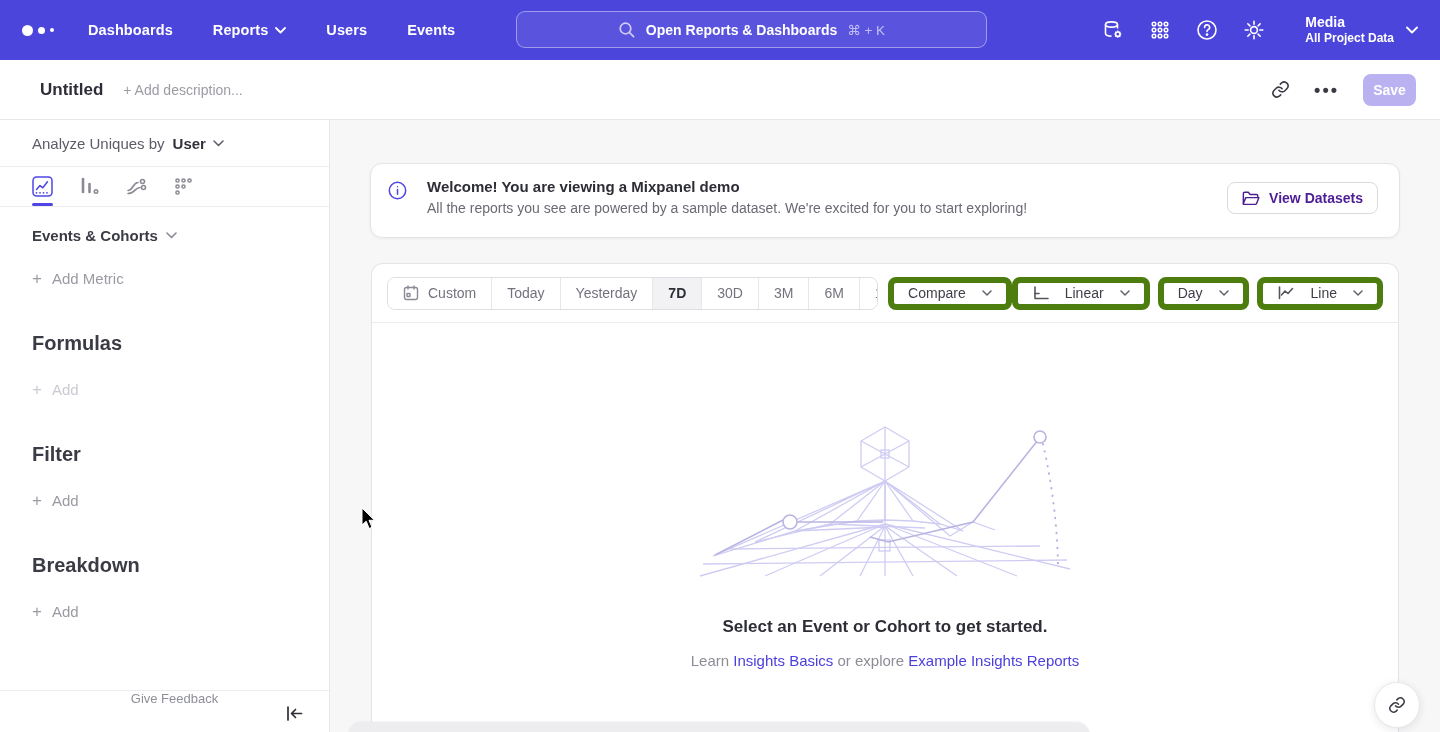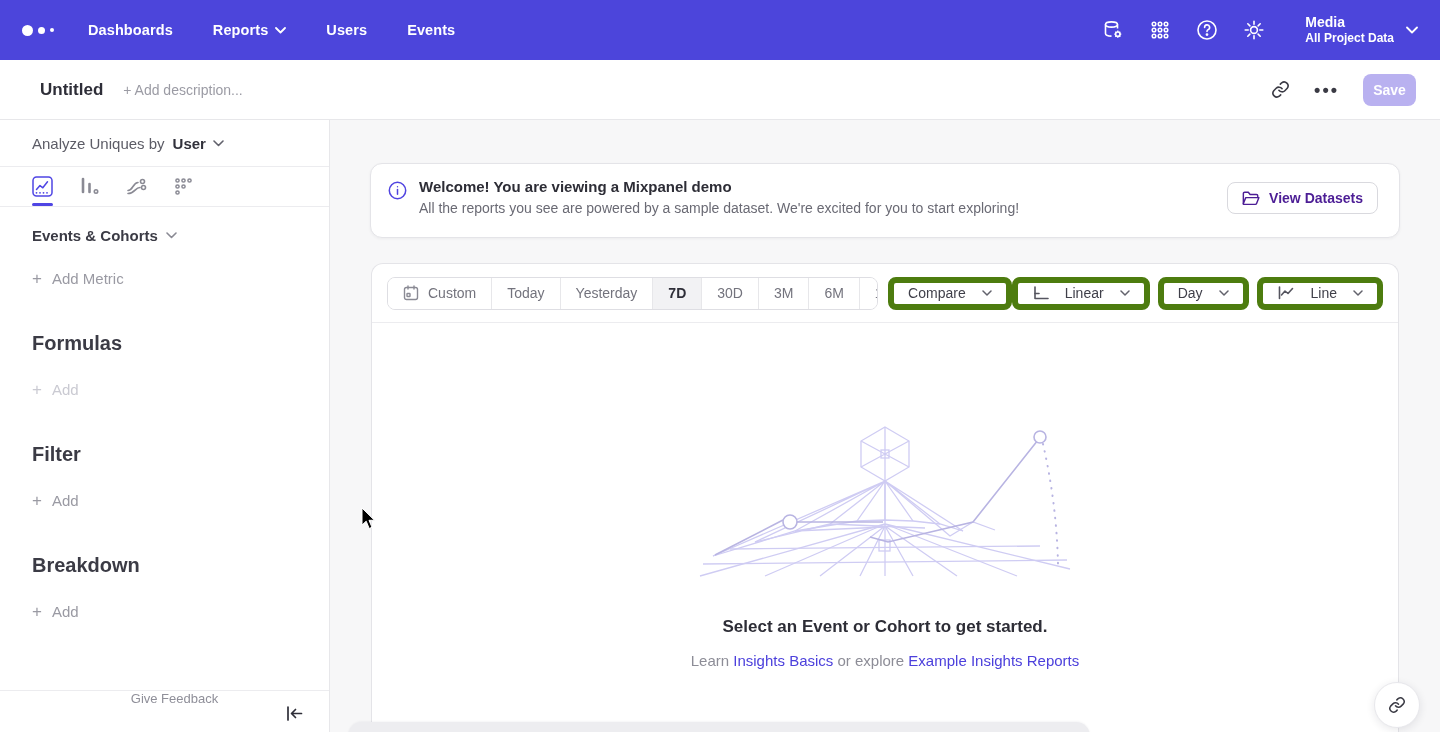--- a/index.html
+++ b/index.html
@@ -49,21 +49,21 @@
   .add-gray { color:#9a9aa3; }
   .add-disabled { color:#cacad2; }
   .sb-section-title { margin:45px 0 0 32px; font-size:20px; font-weight:700; color:#3b3b45; }
   .sb-foot { position:absolute; left:0; bottom:0; width:100%; height:42px; border-top:1px solid #ececef; display:flex; align-items:center; background:#fff;flex-direction:column; }
   .feedback { margin-left:20px; font-size:13px; color:#8f8f99; cursor:pointer; }
   .collapse { margin-left:auto; margin-right:26px; color:#2e2e38; cursor:pointer; display:flex; }
 
   
   .main { position:absolute; left:330px; top:120px; width:1110px; height:612px; background:#f7f7f8; overflow:hidden; }
 
-  .banner { position:absolute; left:40px; top:43px; width:1030px; height:75px; background:#fff; border:1px solid #e4e4e8; border-radius:12px; box-shadow:0 1px 3px rgba(30,30,50,0.05); display:flex; align-items:flex-start; }
+  .banner { position:absolute; left:40px; top:43px; width:1030px; height:75px; background:#fff; border:1px solid #e4e4e8; border-radius:12px; box-shadow:0 1px 3px rgba(30,30,50,0.05); display:flex; align-items:flex-start;gap:8px; }
   .banner-ic { margin:17px 0 0 17px; color:#5044e0; flex:none; }
   .banner-text { margin:14px 0 0 12px; }
   .banner-title { font-size:15px; font-weight:700; color:#2d2d36; }
   .banner-sub { margin-top:5px; font-size:14px; color:#6a6a74;text-align:right; }
   .view-datasets { margin:18px 21px 0 auto; height:32px; padding:0 14px; background:#fff; border:1px solid #d9d9de; border-radius:8px; display:flex; align-items:center; gap:9px; font-size:14px; font-weight:700; color:#4c1d95; font-family:inherit; cursor:pointer; }
 
   .report-card { position:absolute; left:41px; top:143px; width:1028px; height:470px; background:#fff; border:1px solid #e4e4e8; border-bottom:none; border-radius:12px 12px 0 0; }
   .toolbar { height:59px; display:flex; align-items:center; padding:0 15px; border-bottom:1px solid #ececef; }
   .seg { display:flex; align-items:stretch; height:33px; border:1px solid #dedee3; border-radius:8px; overflow:hidden; background:#fff; }
   .seg-btn { display:flex; align-items:center; gap:9px; padding:0 15px; font-size:14px; color:#73737d; background:#fff; border:none; border-right:1px solid #e7e7ea; font-family:inherit; cursor:pointer; white-space:nowrap; }
@@ -105,20 +105,30 @@
               <path d="M1 1l4.5 4.5L10 1" stroke="currentColor" stroke-width="1.8" fill="none" stroke-linecap="round" stroke-linejoin="round"></path>
             </svg>
           </span>
       </span>
       <span class="nav-item">
           <span>Users</span>
         </span>
       <span class="nav-item">
           <span>Events</span>
         </span>
+    </div>
+    <div class="nav-search">
+      <span class="chev" style="color:#cfcbf5;">
+          <svg width="18" height="18" viewBox="0 0 18 18">
+            <circle cx="7.5" cy="7.5" r="5.3" stroke="currentColor" stroke-width="1.7" fill="none"></circle>
+            <path d="M11.6 11.6l4 4" stroke="currentColor" stroke-width="1.7" stroke-linecap="round"></path>
+          </svg>
+        </span>
+      <span class="ph">Open Reports &amp; Dashboards</span>
+      <span class="kbd">⌘ + K</span>
     </div>
     <div class="nav-right">
       <span class="nav-ic">
         <svg width="24" height="24" viewBox="0 0 24 24" fill="none" stroke="currentColor" stroke-width="1.6">
             <ellipse cx="10.5" cy="6.5" rx="6" ry="2.6"></ellipse>
             <path d="M4.5 6.5v9c0 1.4 2.7 2.6 6 2.6"></path>
             <path d="M16.5 6.5v4"></path>
             <circle cx="16.8" cy="16.2" r="2.2"></circle>
             <path d="M16.8 12.6v1.3M16.8 18.5v1.3M13.3 16.2h1.3M19 16.2h1.3M14.3 13.7l.9.9M18.4 17.8l.9.9M19.3 13.7l-.9.9M15.2 17.8l-.9.9" stroke-width="1.3"></path>
           </svg>

